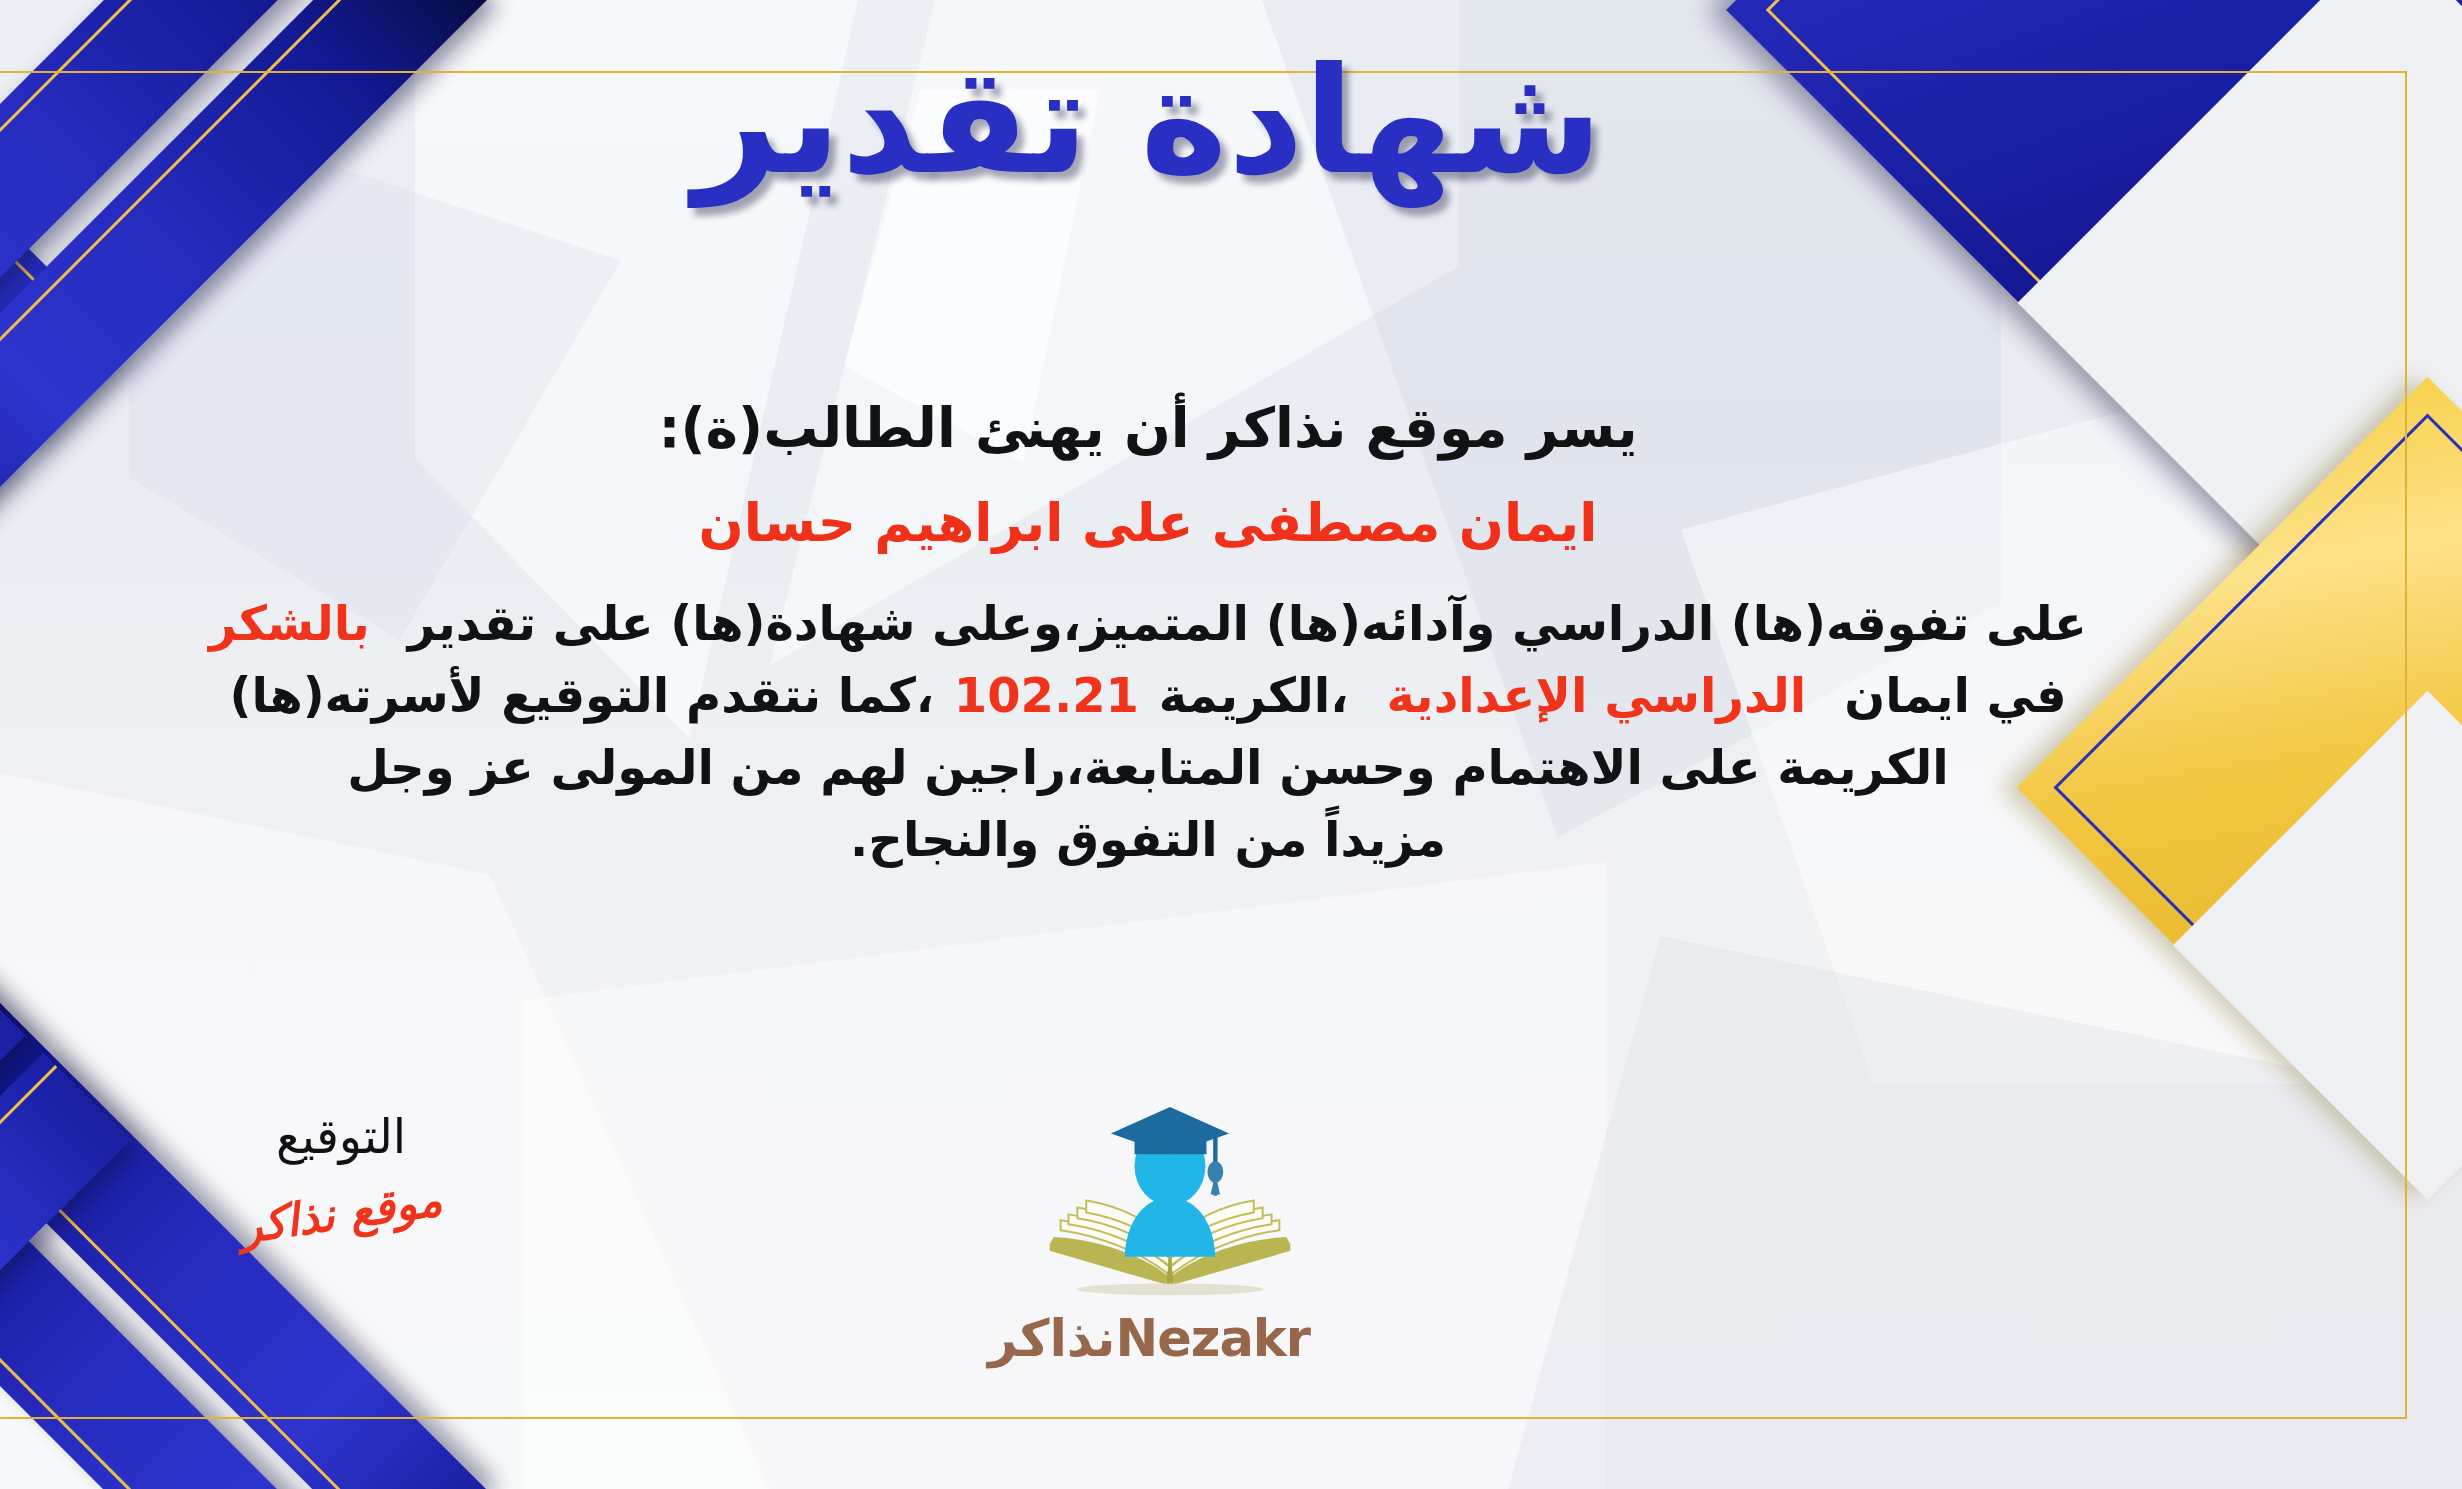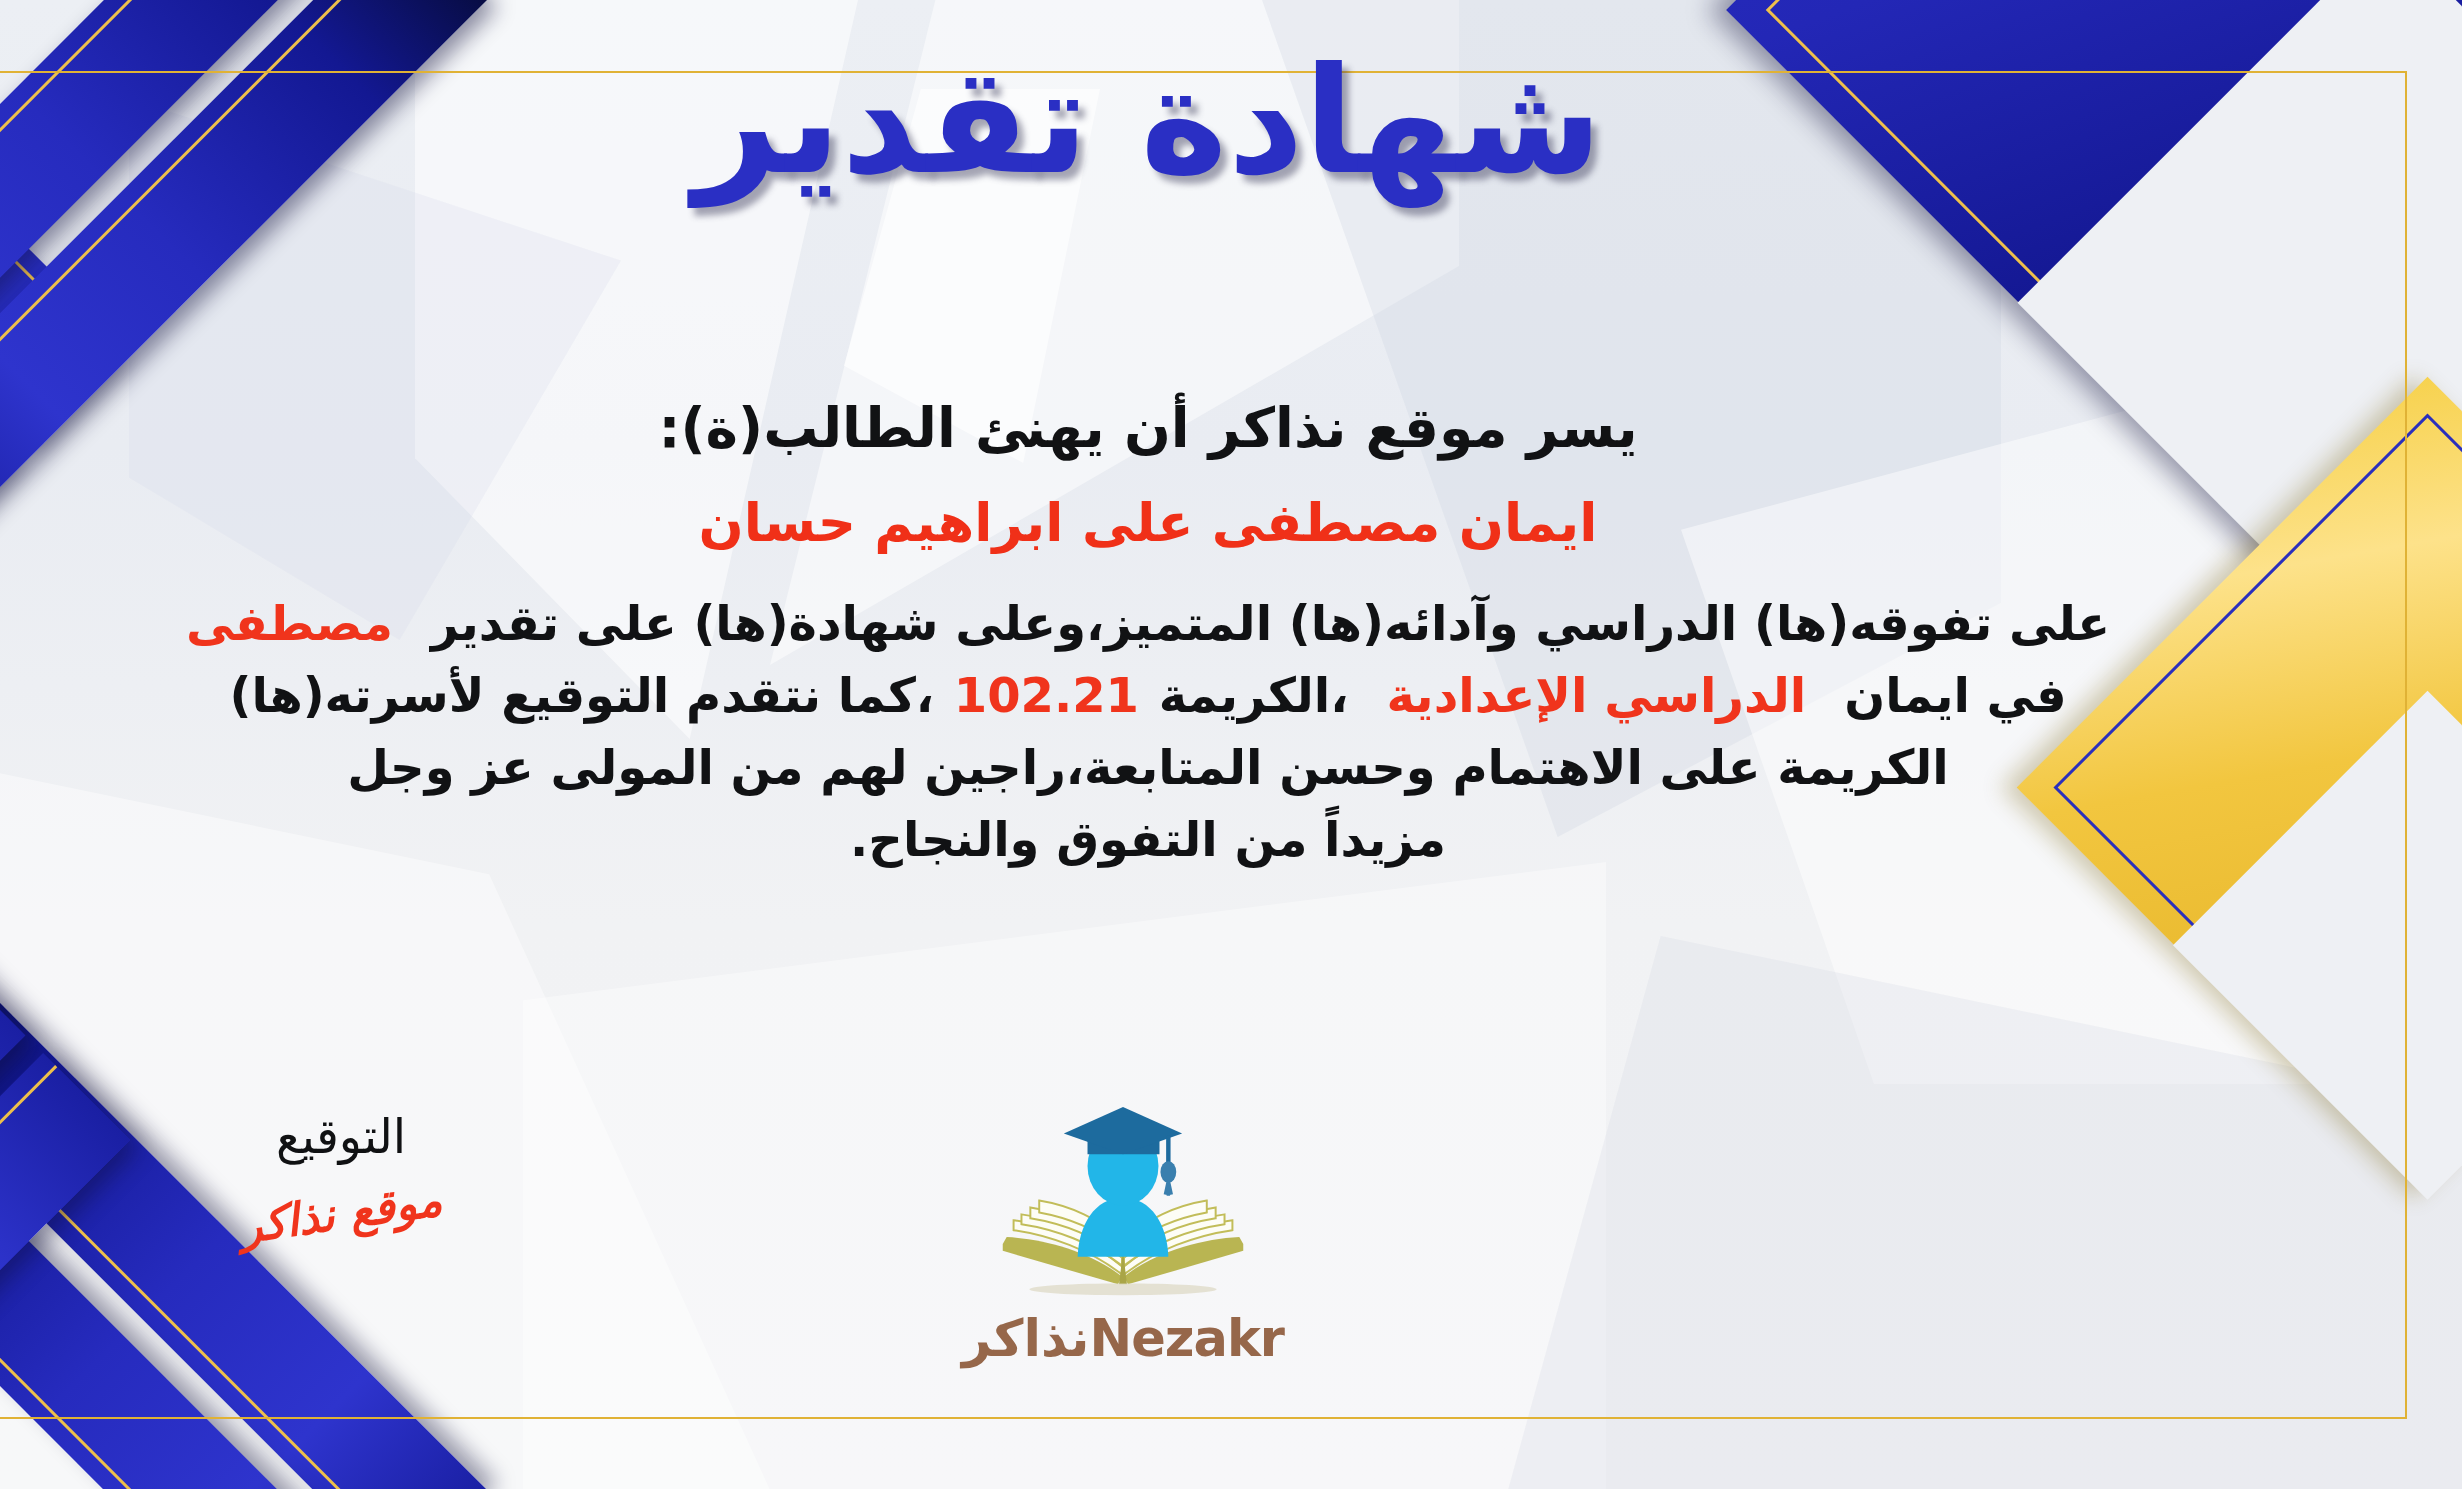--- a/index.html
+++ b/index.html
@@ -117,21 +117,21 @@
   .sp-sm{display:inline-block;width:19.7px;}
 
   
   .footer{position:absolute;left:0;right:0;top:1108px;height:345px;}
   .sign-block{position:absolute;left:315px;top:0;width:384px;text-align:center;}
   .sign-label{font-size:48px;font-weight:400;color:#101113;}
   .sign-mark{margin-top:22.7px;font-size:45px;color:#f0341c;
     font-family:"DejaVu Serif", serif;font-style:italic;font-weight:600;
     transform:rotate(-8deg);display:inline-block;letter-spacing:1px;}
 
-  .logo{position:absolute;left:1107px;top:-4.9px;width:364px;text-align:center;}
+  .logo{position:absolute;left:1154px;top:-4.9px;width:364px;text-align:left;}
   .logo svg{display:block;margin:0 auto;}
   .logo-word{margin-top:3px;font-size:51px;font-weight:700;color:#96674a;
     letter-spacing:-1px;line-height:1;direction:rtl;}
 </style>
 </head>
 <body>
 
 <div id="certificate">
 
   <div class="bg-base"></div>
@@ -190,21 +190,21 @@
   <div class="title">شهادة تقدير</div>
 
   <div class="content">
 
     <div class="lead">يسر موقع نذاكر أن يهنئ الطالب(ة):</div>
 
     <div class="student-name">ايمان مصطفى على ابراهيم حسان</div>
 
     <div class="para">
       <span class="row">
-        <span>على تفوقه(ها) الدراسي وآدائه(ها) المتميز،وعلى شهادة(ها) على تقدير</span><span class="sp"></span><span class="hl">مصطفى</span>
+        <span>على تفوقه(ها) الدراسي وآدائه(ها) المتميز،وعلى شهادة(ها) على تقدير</span><span class="sp"></span><span class="hl">بالشكر</span>
       </span>
       <span class="row">
         <span>في ايمان</span><span class="sp"></span><span class="hl">الدراسي الإعدادية</span><span class="sp"></span><span>،الكريمة</span><span class="sp-sm"></span><span class="hl">102.21</span><span class="sp-sm"></span><span>،كما نتقدم التوقيع لأسرته(ها)</span>
       </span>
       <span class="row">الكريمة على الاهتمام وحسن المتابعة،راجين لهم من المولى عز وجل</span>
       <span class="row">مزيداً من التفوق والنجاح.</span>
     </div>
   </div>
 
   <div class="footer">

